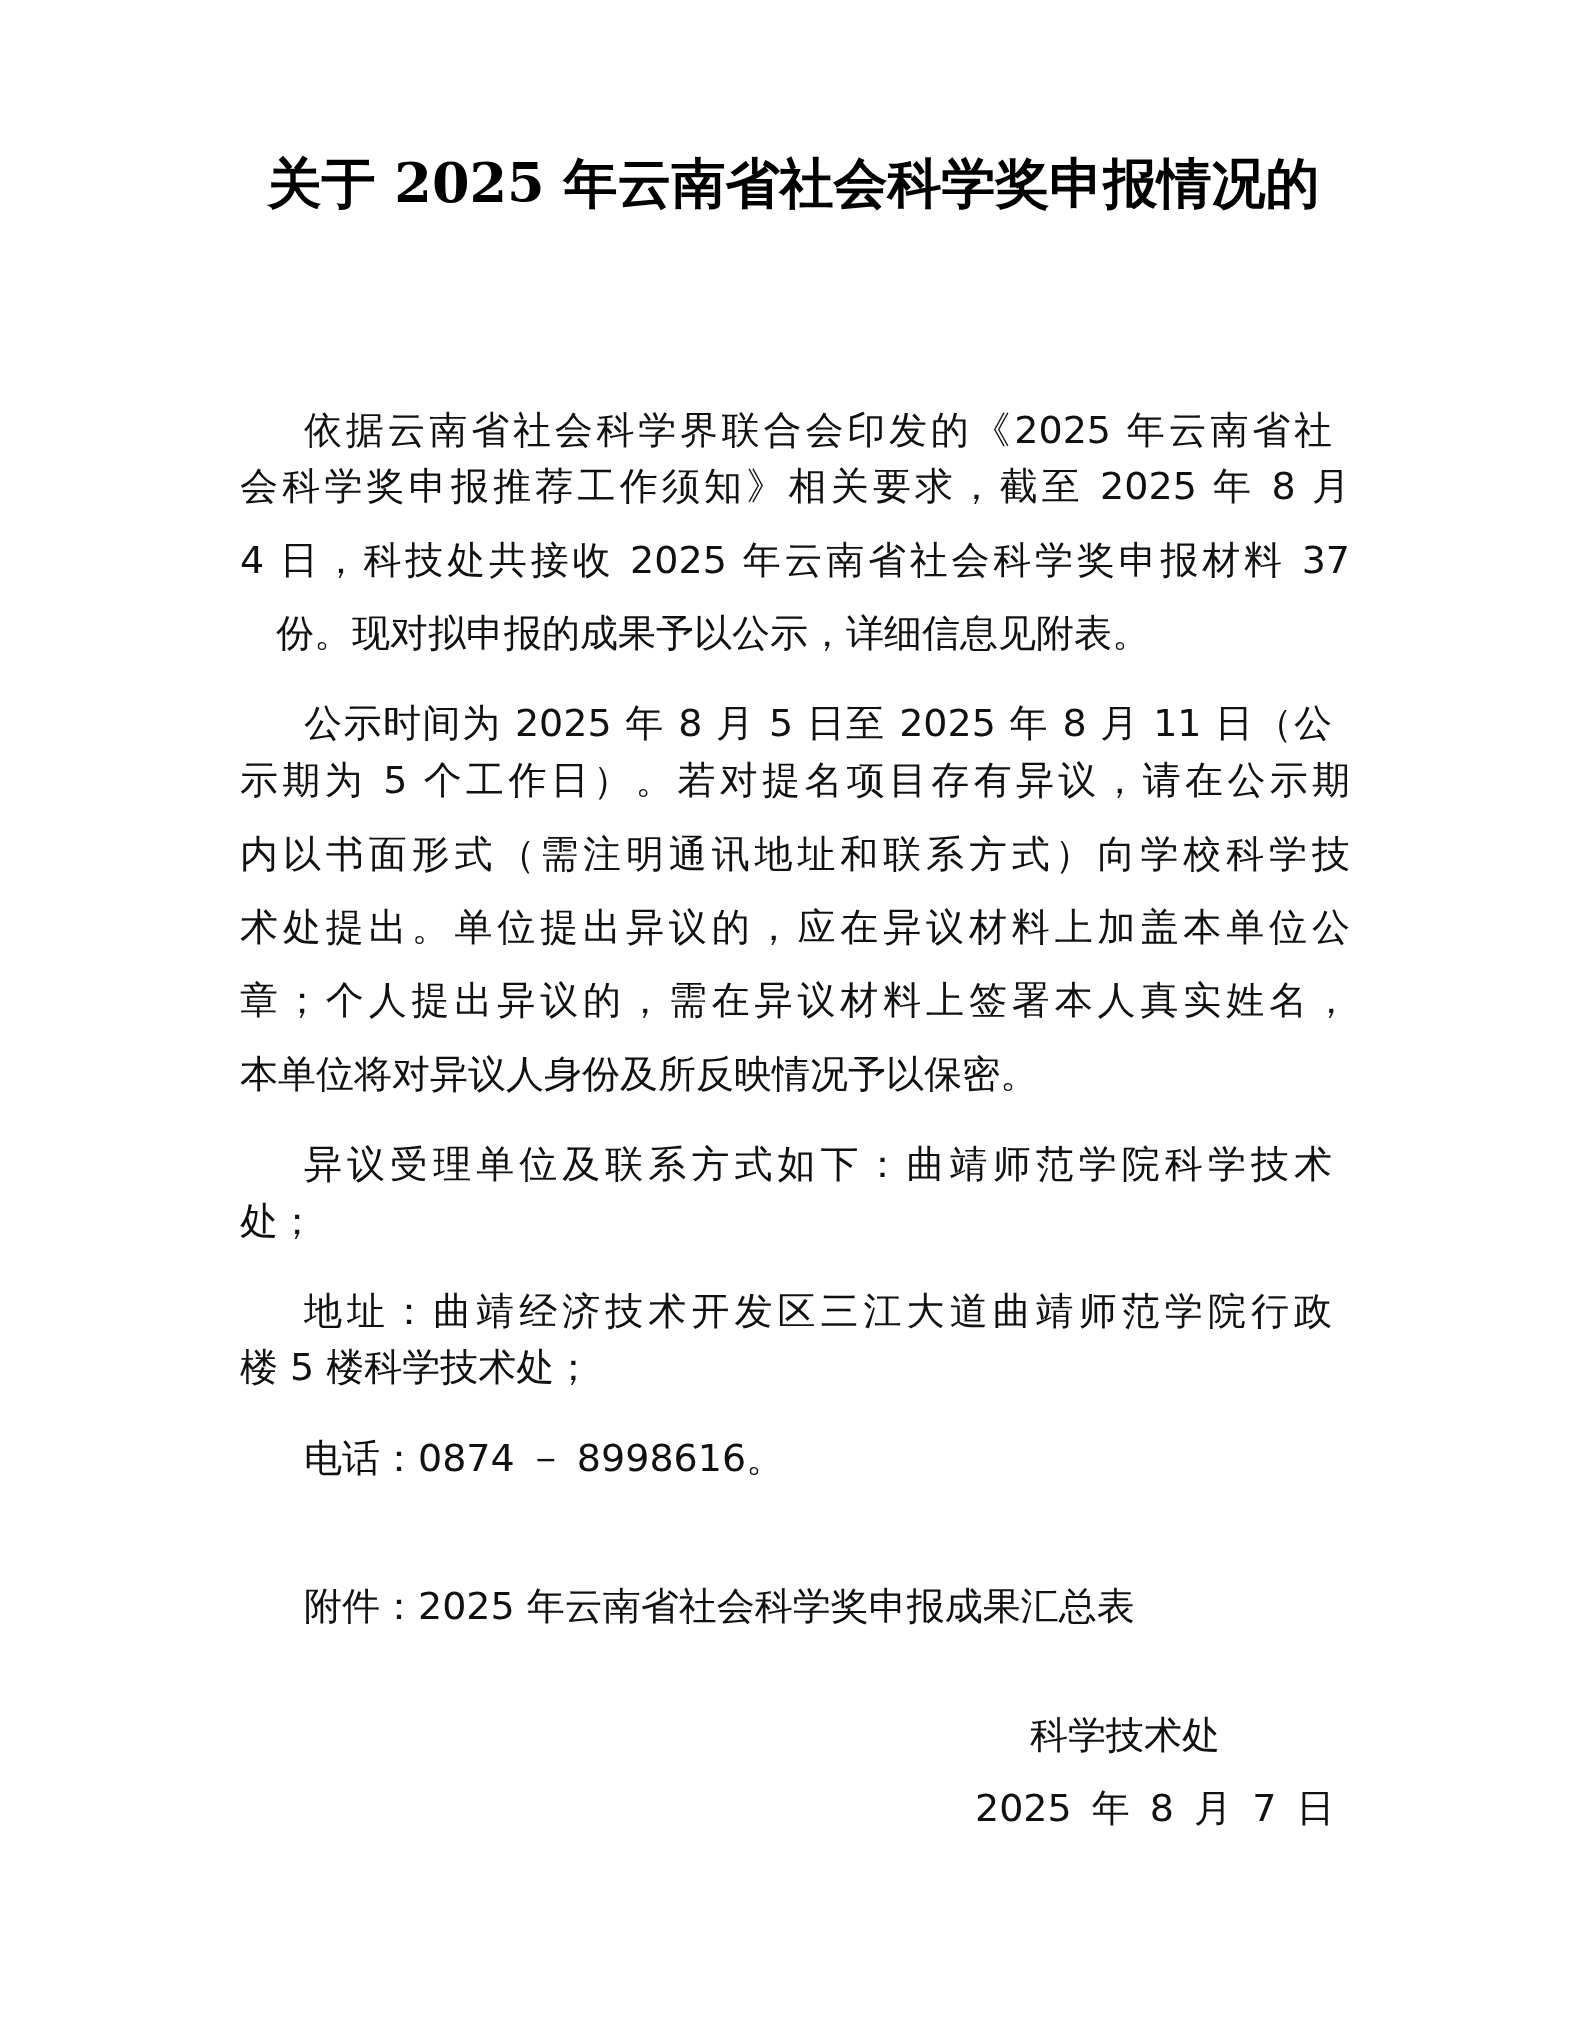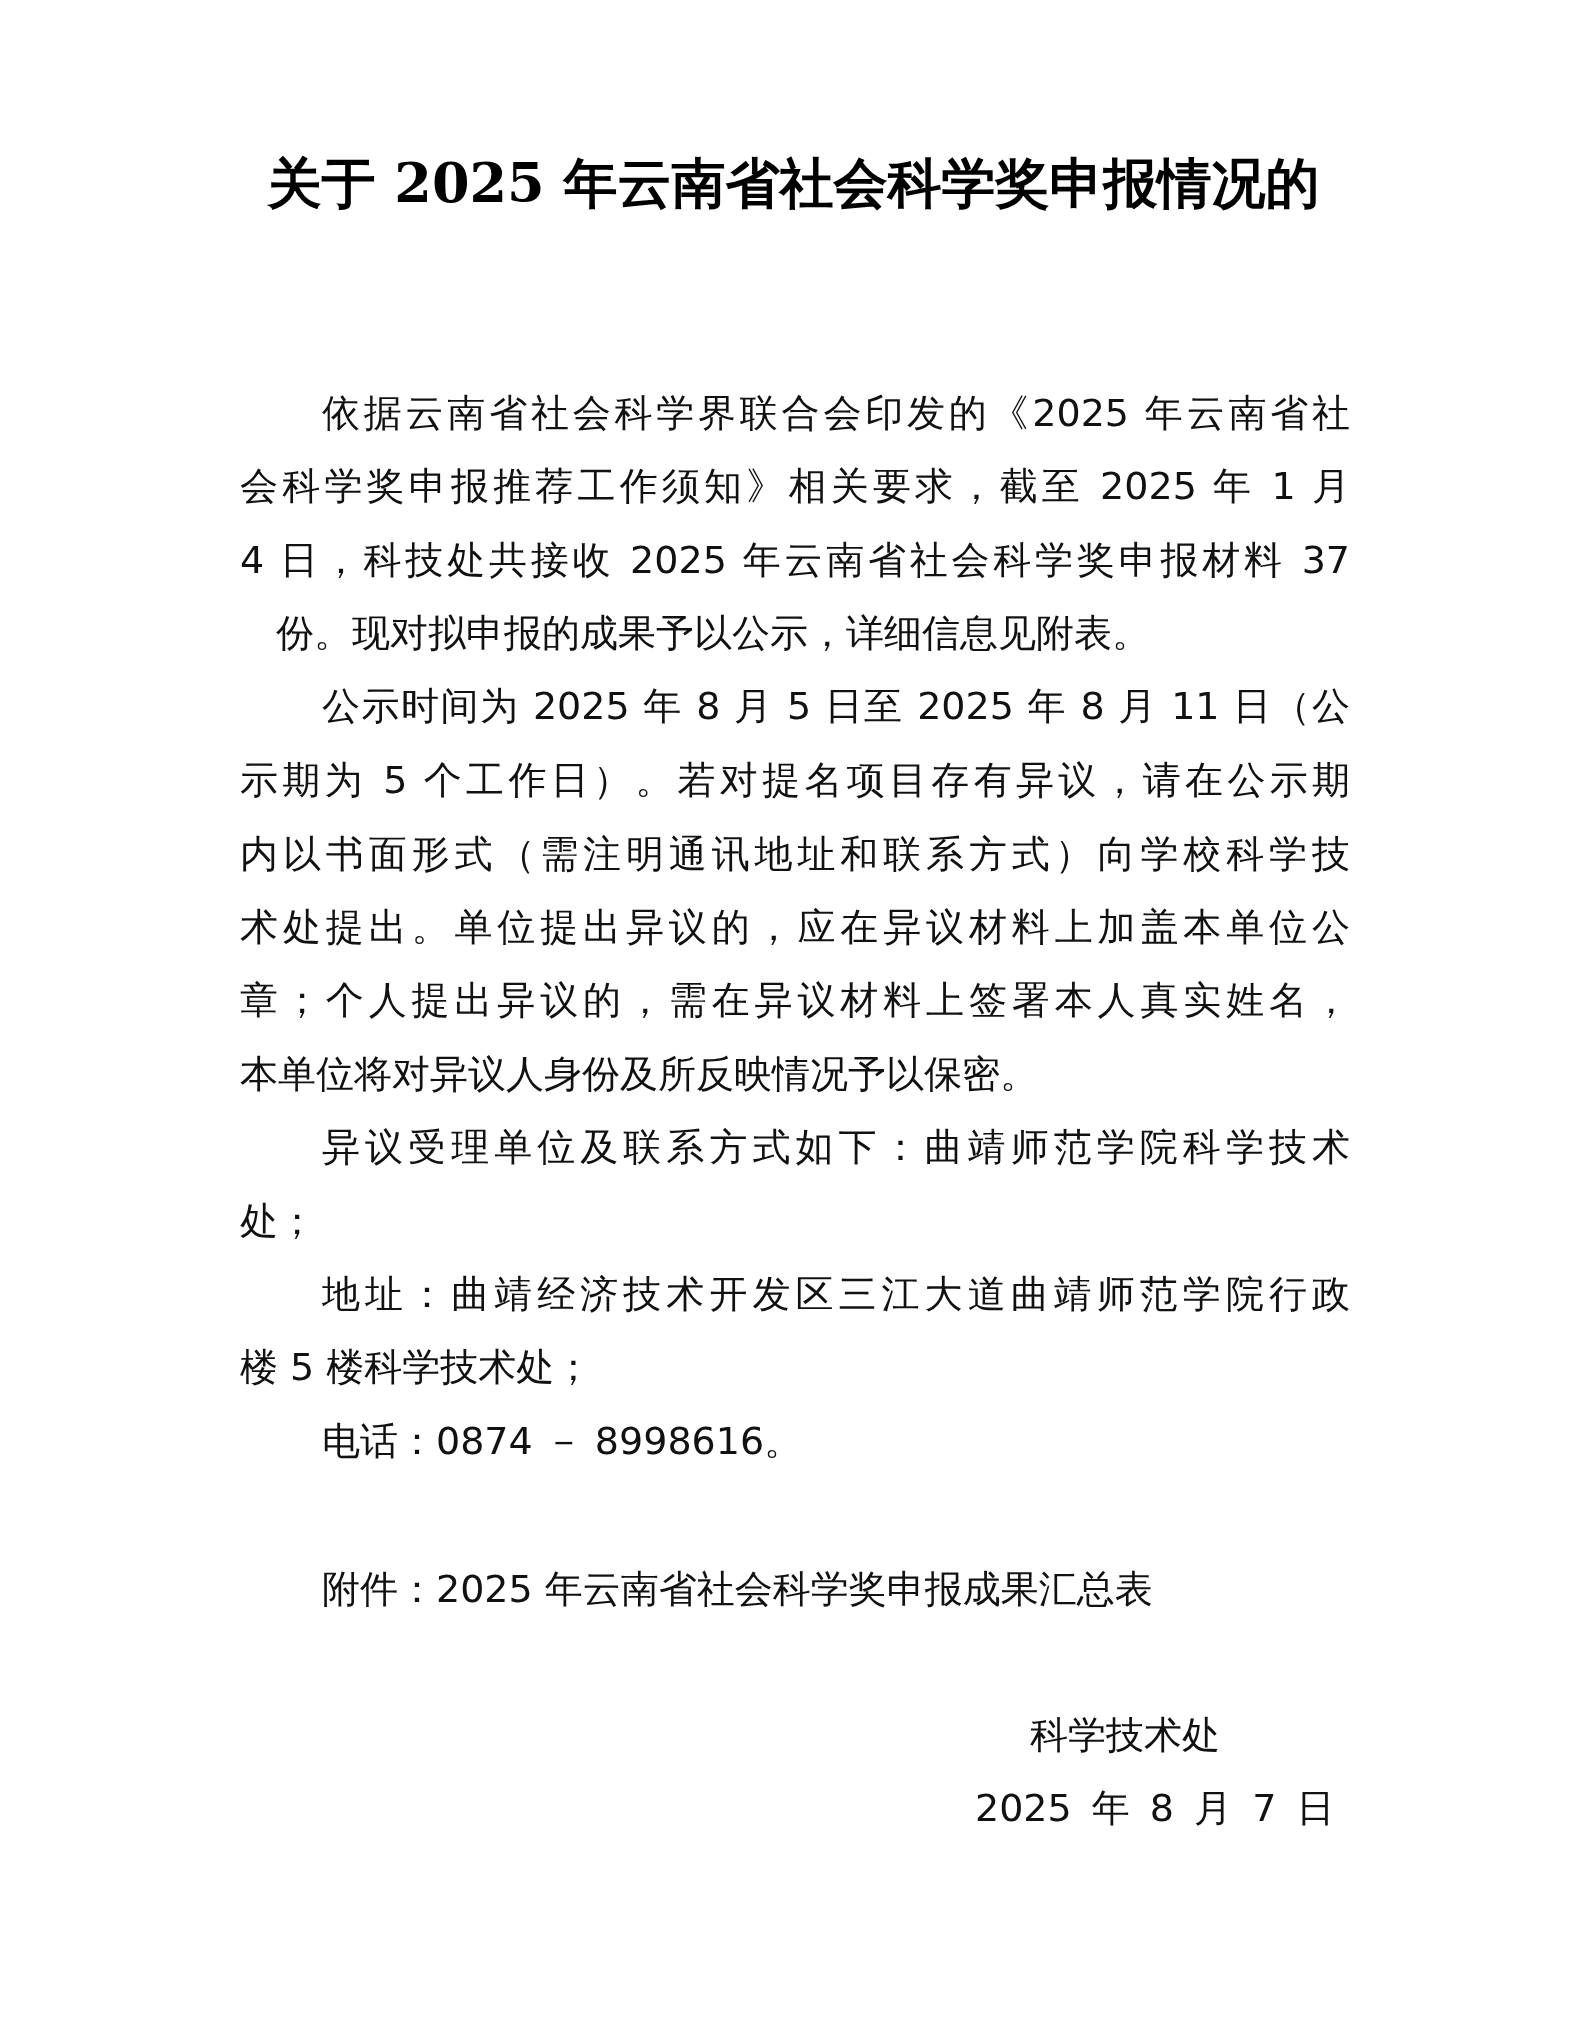--- a/index.html
+++ b/index.html
@@ -10,38 +10,38 @@
       font-family: "DejaVu Serif", "Liberation Serif", serif;
       font-weight: bold; font-size: 54px; color: #000; line-height: 70px;
       letter-spacing: 0px;
     }
     .line {
       position: absolute; left: 240px; width: 1110px;
       font-family: "DejaVu Sans", "Liberation Sans", sans-serif;
       font-size: 38px; color: #111; line-height: 50px; white-space: nowrap;
       text-align: justify; text-align-last: justify;
     }
-    .line.indent { left: 322px; width: 1028px; }
+    .line.indent { left: 304px; width: 1028px; margin-top: 17px; }
     .line.last { text-align-last: left; }
     .right-line {
       position: absolute; white-space: nowrap;
       font-family: "DejaVu Sans", "Liberation Sans", sans-serif;
       font-size: 38px; color: #111; line-height: 50px;
     }
   </style>
 </head>
 <body>
 
 <div class="page">
 
   <div class="title" style="top:148px;">关于 2025 年云南省社会科学奖申报情况的</div>
 
   <div>
     <div class="line indent" style="top:388px;">依据云南省社会科学界联合会印发的《2025 年云南省社</div>
-    <div class="line" style="top:461px;">会科学奖申报推荐工作须知》相关要求，截至 2025 年 1 月</div>
+    <div class="line" style="top:461px;">会科学奖申报推荐工作须知》相关要求，截至 2025 年 8 月</div>
     <div class="line" style="top:535px;">4 日，科技处共接收 2025 年云南省社会科学奖申报材料 37</div>
     <div class="line last" style="top:608px;margin-left:36px;">份。现对拟申报的成果予以公示，详细信息见附表。</div>
   </div>
 
   <div>
     <div class="line indent" style="top:681px;">公示时间为 2025 年 8 月 5 日至 2025 年 8 月 11 日（公</div>
     <div class="line" style="top:723px;margin-top:32px;">示期为 5 个工作日）。若对提名项目存有异议，请在公示期</div>
     <div class="line" style="top:829px;">内以书面形式（需注明通讯地址和联系方式）向学校科学技</div>
     <div class="line" style="top:902px;">术处提出。单位提出异议的，应在异议材料上加盖本单位公</div>
     <div class="line" style="top:975px;">章；个人提出异议的，需在异议材料上签署本人真实姓名，</div>

